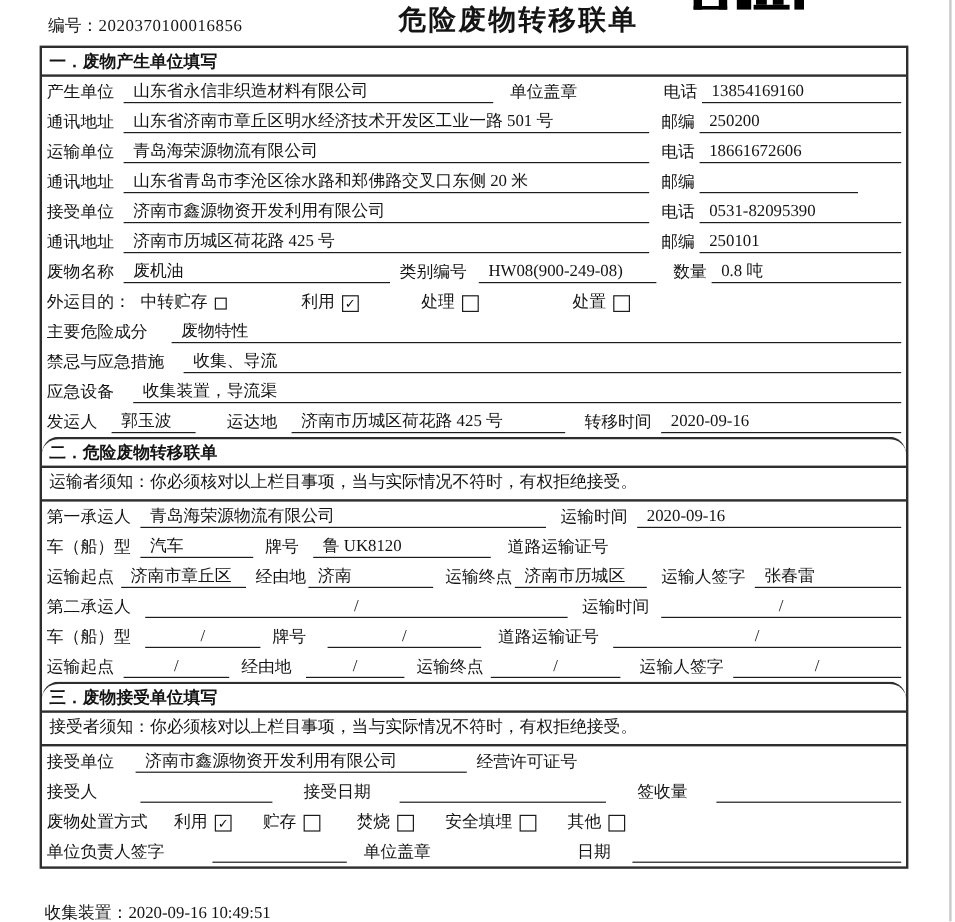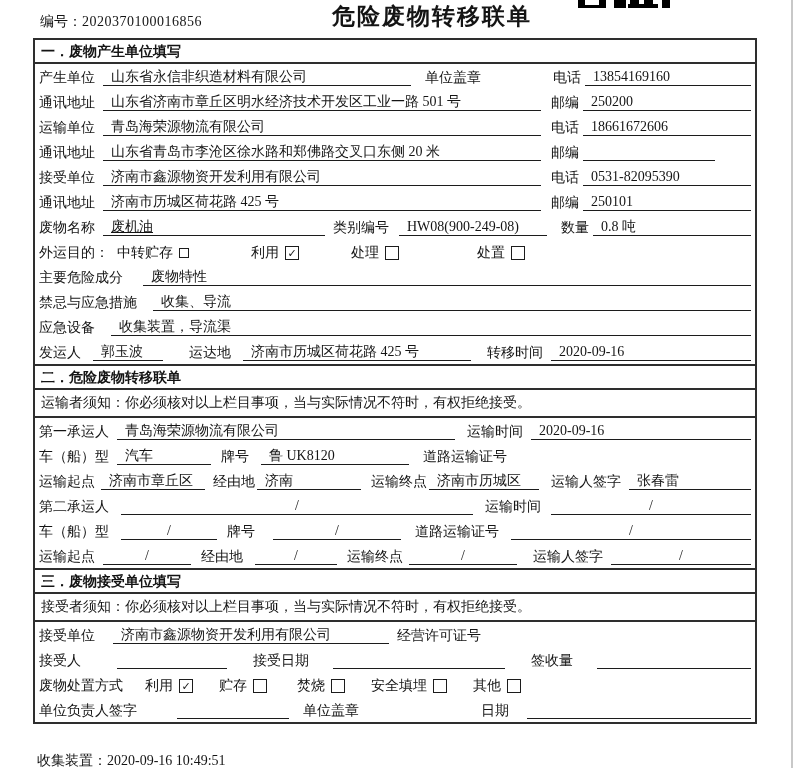--- a/index.html
+++ b/index.html
@@ -19,21 +19,21 @@
   .qr { position:absolute; left:578px; top:0; width:92px; height:8px; }
   .qr i { position:absolute; background:#000; display:block; }
   .qr .b1{left:0;top:0;width:7px;height:8px;} .qr .b2{left:21px;top:0;width:7px;height:8px;}
   .qr .b3{left:0;top:5px;width:28px;height:3px;} .qr .b4{left:36px;top:0;width:12px;height:8px;}
   .qr .b5{left:52px;top:0;width:9px;height:4px;} .qr .b6{left:66px;top:0;width:9px;height:4px;}
   .qr .b7{left:50px;top:4px;width:30px;height:4px;} .qr .b8{left:84px;top:0;width:8px;height:8px;}
   .page-edge { position:absolute; right:3px; top:0; width:2px; height:768px; background:#c8c8c8; }
 
   
   .form-box { position:absolute; left:33px; top:38px; width:720px; border:2px solid #2e2e2e; background:#fff; }
-  .section { border-top:2px solid #2e2e2e; }
+  .section { border-top:2px solid #2e2e2e;border-radius:14px; }
   .section:first-child { border-top:none; }
   .sec-head {
     font-family:"Liberation Sans","DejaVu Sans",sans-serif; font-weight:bold; font-size:14px;
     line-height:17px; padding:3px 6px 2px; border-bottom:2px solid #2e2e2e; white-space:nowrap;
   }
   .notice { font-size:14px; line-height:16px; padding:5px 6px; border-bottom:2px solid #2e2e2e; white-space:nowrap; }
   .row { display:flex; align-items:flex-end; height:25px; padding:0 4px 3px 4px; box-sizing:border-box; }
   .lbl { flex:0 0 auto; font-size:14px; line-height:16px; white-space:nowrap; overflow:hidden; }
   .fld {
     flex:0 0 auto; display:inline-block; box-sizing:border-box; min-height:16px;
@@ -115,21 +115,21 @@
       </div>
       <div class="row">
         <span class="lbl" style="width: 64px;">通讯地址</span>
         <span class="fld" style="width: 438px;">济南市历城区荷花路 425 号</span>
         <span class="gap" style="width: 10px;"></span>
         <span class="lbl" style="width: 32px;">邮编</span>
         <span class="fld fill">250101</span>
       </div>
       <div class="row">
         <span class="lbl" style="width: 64px;">废物名称</span>
-        <span class="fld" style="width: 222px; text-decoration: underline;">废机油</span>
+        <span class="fld" style="width: 222px;">废机油</span>
         <span class="gap" style="width: 8px;"></span>
         <span class="lbl" style="width: 58px;">类别编号</span>
         <span class="gap" style="width: 8px;"></span>
         <span class="fld" style="width: 148px;">HW08(900-249-08)</span>
         <span class="gap" style="width: 14px;"></span>
         <span class="lbl" style="width: 32px;">数量</span>
         <span class="fld fill">0.8 吨</span>
       </div>
       <div class="row">
         <span class="lbl" style="width: 78px;">外运目的：</span>

